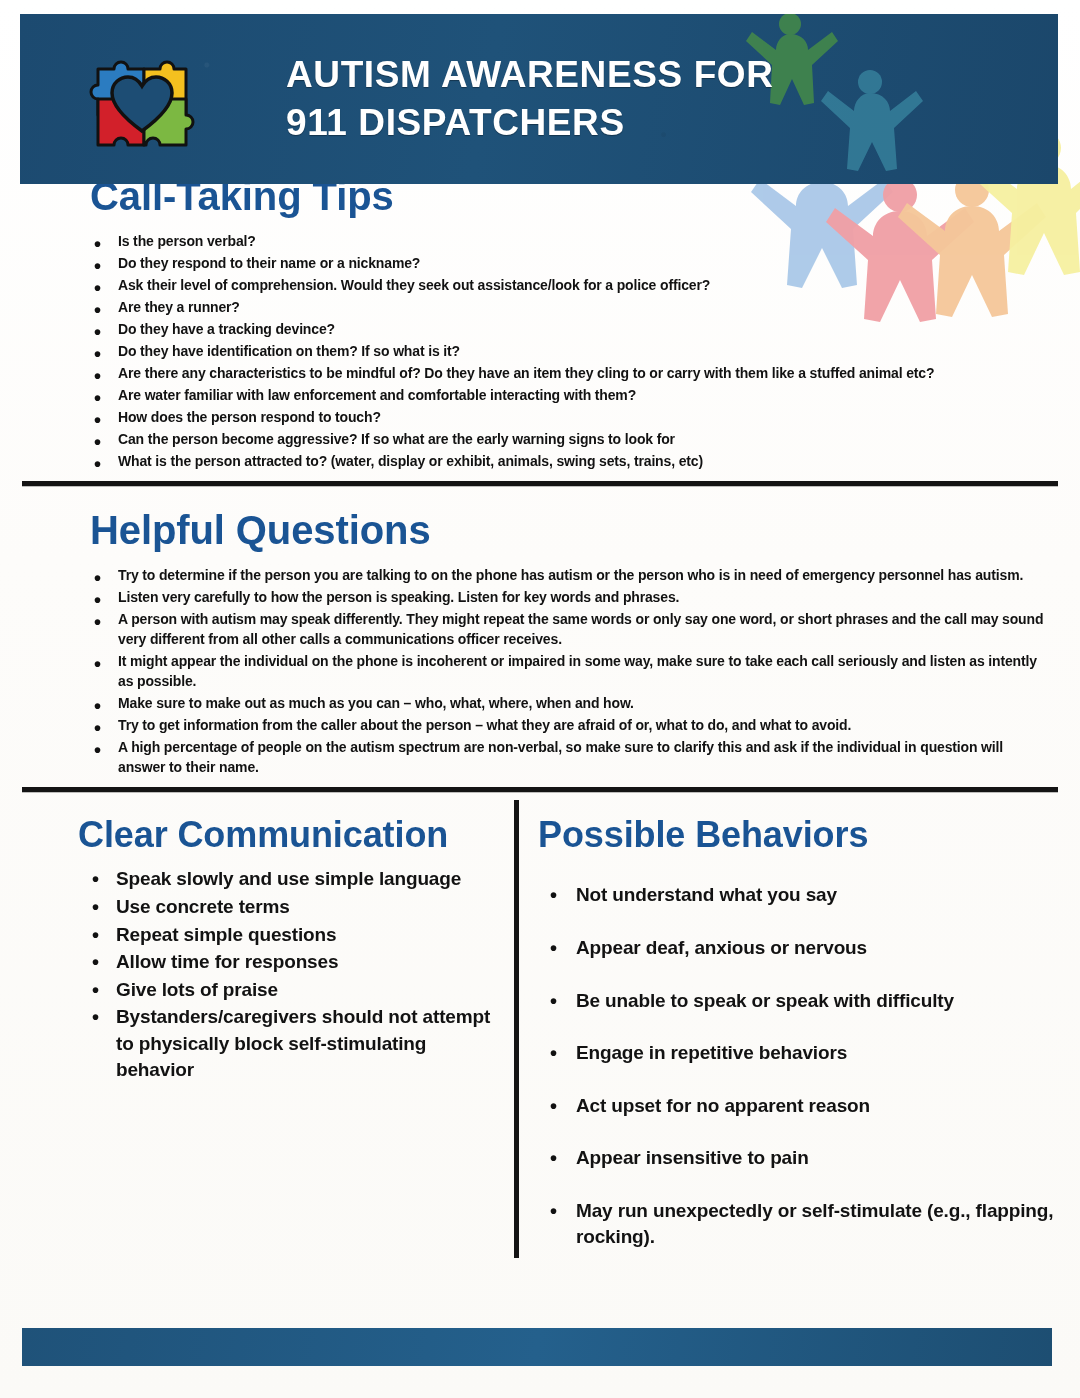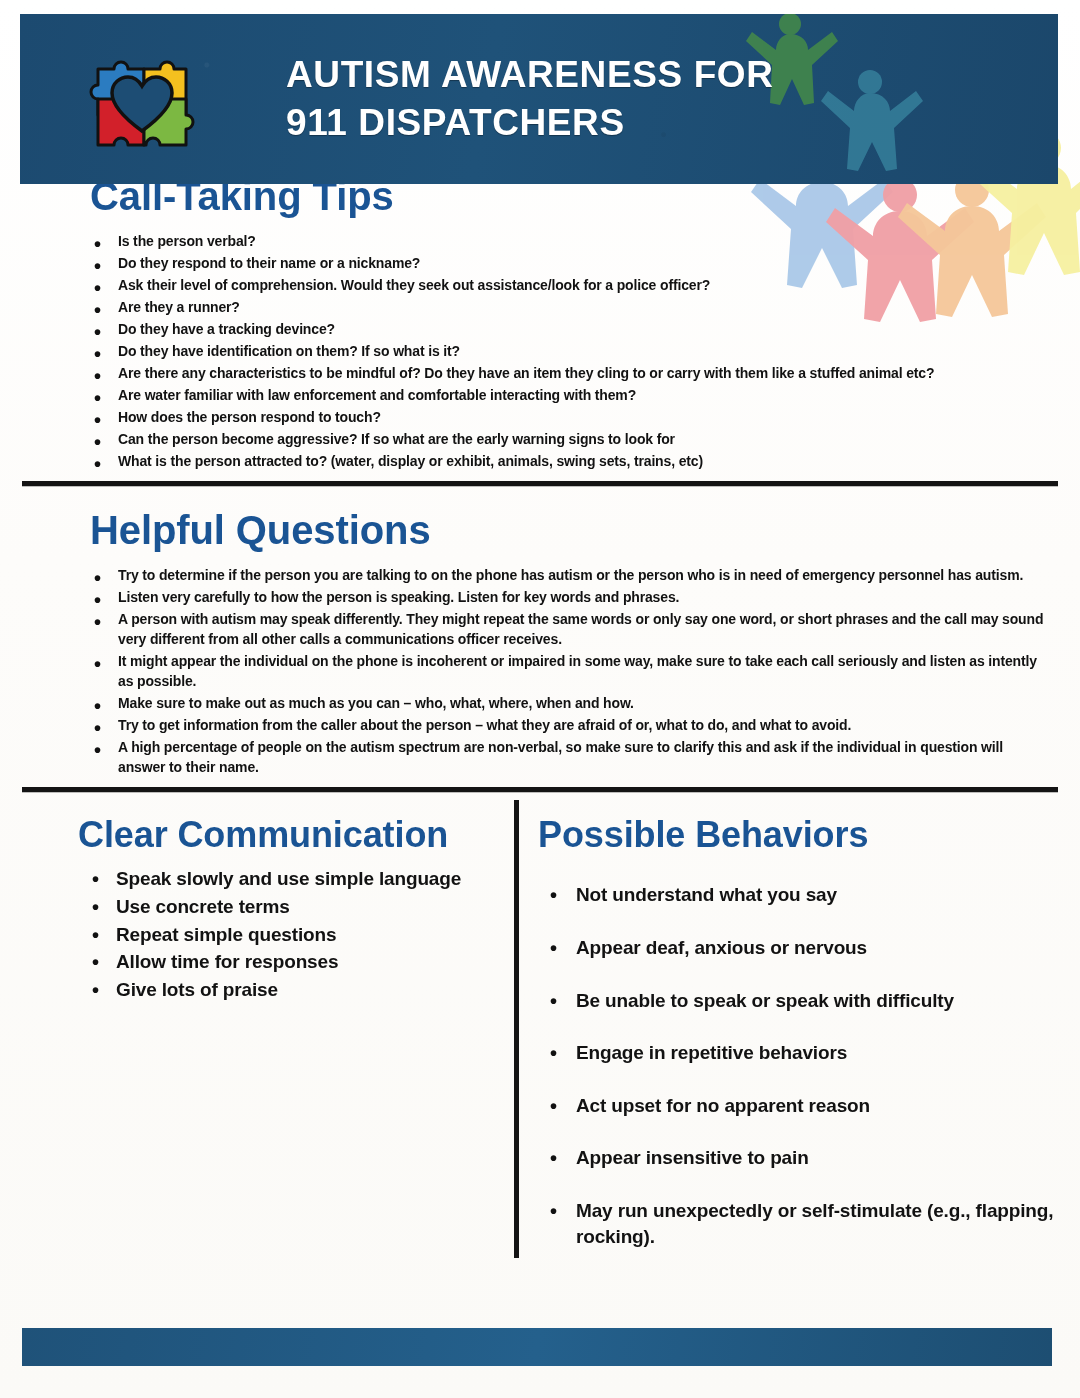--- a/index.html
+++ b/index.html
@@ -296,20 +296,21 @@
     <div class="vdivider"></div>
 
     <div class="col col-left">
       <h2 class="sec-title">Clear Communication</h2>
       <ul class="bullets">
         <li>Speak slowly and use simple language</li>
         <li>Use concrete terms</li>
         <li>Repeat simple questions</li>
         <li>Allow time for responses</li>
         <li>Give lots of praise</li>
+        <li>Bystanders/caregivers should not attempt to physically block self-stimulating behavior</li>
       </ul>
     </div>
 
     <div class="col col-right">
       <h2 class="sec-title">Possible Behaviors</h2>
       <ul class="bullets">
         <li>Not understand what you say</li>
         <li>Appear deaf, anxious or nervous</li>
         <li>Be unable to speak or speak with difficulty</li>
         <li>Engage in repetitive behaviors</li>

